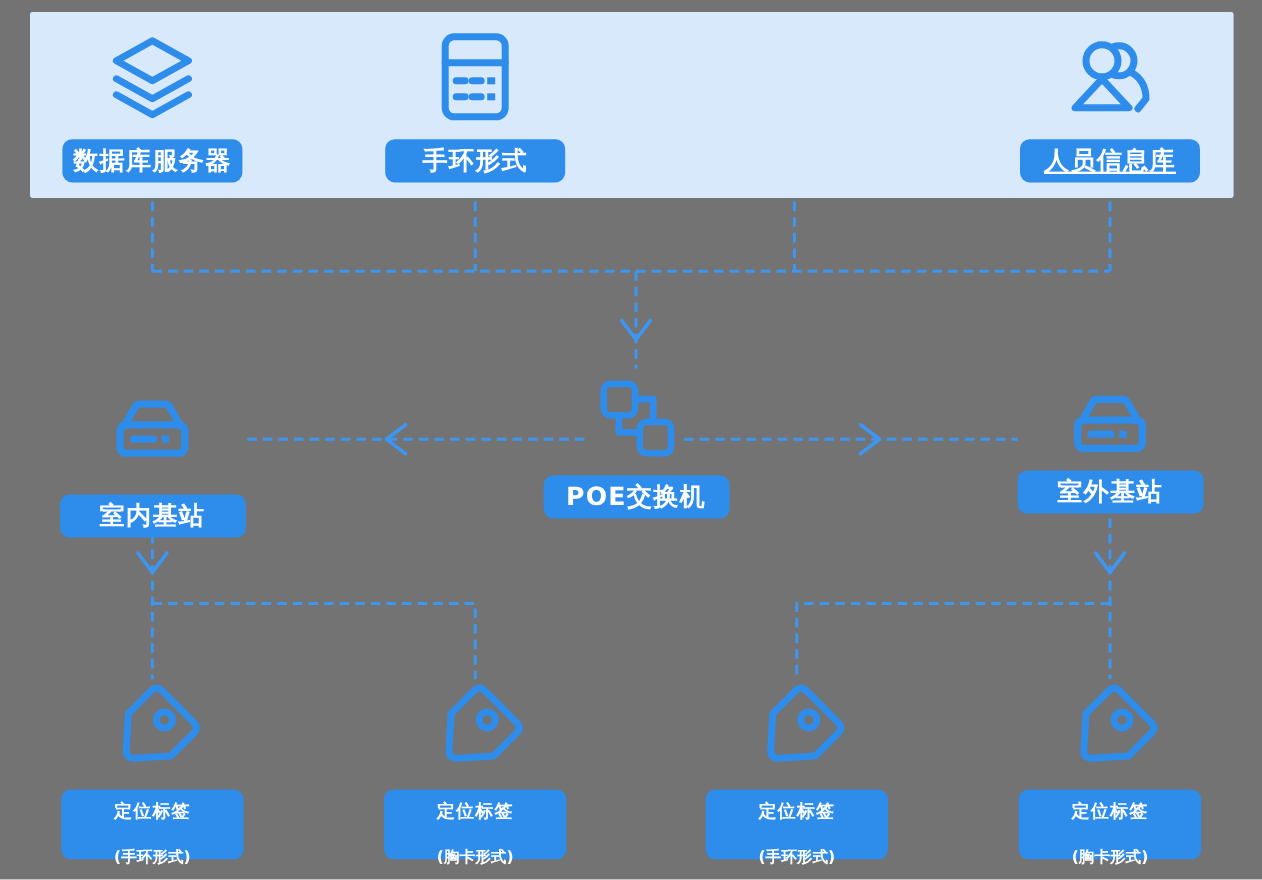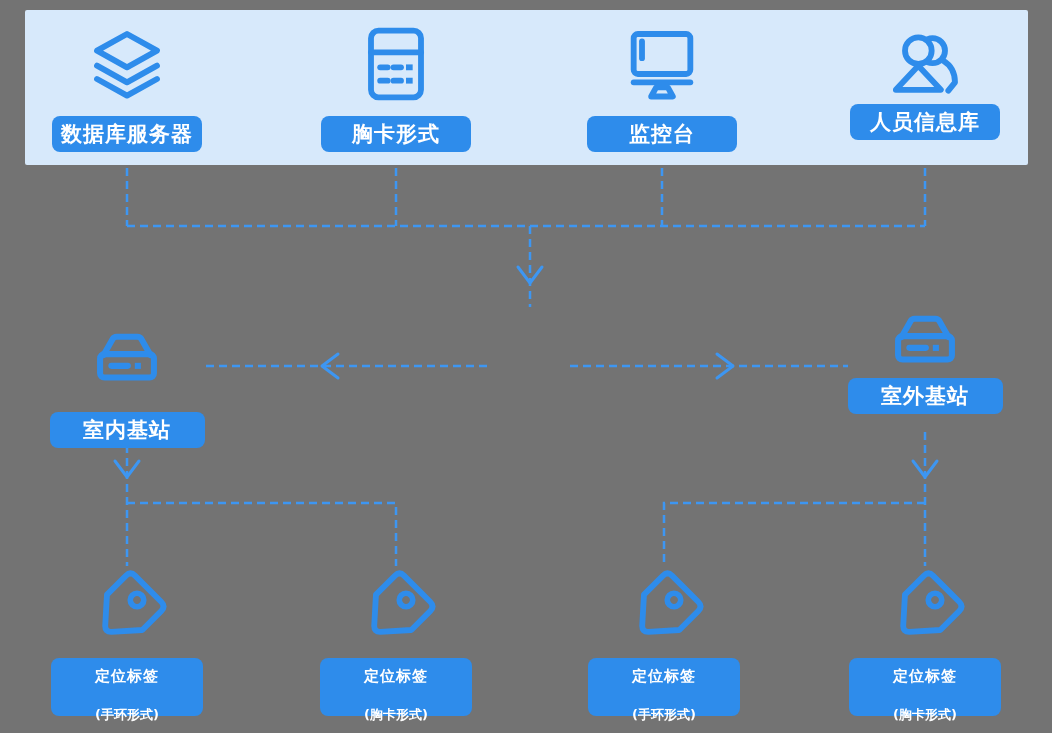--- a/index.html
+++ b/index.html
@@ -72,55 +72,55 @@
     <svg class="glyph" width="80" height="80" viewBox="0 0 96 96">
       <rect class="ic" x="18" y="8" width="60" height="80" rx="9"></rect>
       <line class="ic" x1="18" y1="34" x2="78" y2="34"></line>
       <line class="ic" x1="29" y1="52" x2="38" y2="52"></line>
       <line class="ic" x1="45" y1="52" x2="54" y2="52"></line>
       <rect class="ic-fill" x="60" y="48.5" width="8" height="7"></rect>
       <line class="ic" x1="29" y1="68" x2="38" y2="68"></line>
       <line class="ic" x1="45" y1="68" x2="54" y2="68"></line>
       <rect class="ic-fill" x="60" y="64.5" width="8" height="7"></rect>
     </svg>
-    <div class="chip single" style="margin-top:12px;">胸卡形式</div>
+    <div class="chip single" style="margin-top:12px;">手环形式</div>
   </div>
 
-  <div class="node" style="left:587px; top:24px; width:150px;">
-    <svg class="glyph" width="80" height="80" viewBox="0 0 96 96">
-      <rect class="ic" x="14" y="12" width="68" height="48" rx="5" stroke-width="6.5"></rect>
-      <line class="ic" x1="24" y1="21" x2="24" y2="41" stroke-width="6"></line>
-      <line class="ic" x1="14" y1="70" x2="82" y2="70" stroke-width="6.5"></line>
-      <path class="ic" d="M41 76 H55 L61 87 H35 Z" stroke-width="6"></path>
-    </svg>
-    <div class="chip single" style="margin-top:12px;">监控台</div>
-  </div>
 
   <div class="node" style="left:850px; top:24px; width:150px;">
     <svg class="glyph" width="80" height="80" viewBox="0 0 96 96">
       <circle class="ic" cx="57" cy="32" r="15" stroke-width="6.5"></circle>
       <path class="ic" d="M70 44 C80 50 84 60 84 70 L76 80" stroke-width="6.5"></path>
       <path class="ic-mask" d="M13 79 L40 50 L67 79 Z" stroke-width="6.5"></path>
       <circle class="ic-mask" cx="40" cy="32" r="16" stroke-width="6.5"></circle>
     </svg>
-    <div class="chip single" style="">人员信息库</div>
+    <div class="chip single" style="margin-top:12px;text-decoration:underline;">人员信息库</div>
   </div>
 
   <div class="node" style="left:49px; top:322px; width:156px;">
     <svg class="glyph" width="84" height="66" viewBox="0 0 96 76">
       <path class="ic" d="M21 38 L31.5 19.5 Q33 17 36 17 L60 17 Q63 17 64.5 19.5 L75 38" stroke-width="6.5"></path>
       <rect class="ic" x="17" y="37" width="62" height="27" rx="5" stroke-width="6.5"></rect>
       <line class="ic" x1="30" y1="50.5" x2="49" y2="50.5" stroke-width="6.5"></line>
       <rect class="ic-fill" x="57" y="47" width="7" height="7"></rect>
     </svg>
     <div class="chip single wide" style="margin-top:24px;">室内基站</div>
   </div>
 
+  <div class="node" style="left:452px; top:312px; width:156px;">
+    <svg class="glyph" width="76" height="76" viewBox="0 0 96 96">
+      <rect class="ic" x="14" y="10" width="33" height="33" rx="7"></rect>
+      <rect class="ic" x="52" y="50" width="33" height="33" rx="7"></rect>
+      <path class="ic" d="M30 43 V61 H48"></path>
+      <path class="ic" d="M47 26 H66 V46"></path>
+    </svg>
+    <div class="chip single wide" style="margin-top:8px;">POE交换机</div>
+  </div>
 
-  <div class="node" style="left:847px; top:304px; width:156px;">
+  <div class="node" style="left:847px; top:318px; width:156px;">
     <svg class="glyph" width="84" height="66" viewBox="0 0 96 76">
       <path class="ic" d="M21 38 L31.5 19.5 Q33 17 36 17 L60 17 Q63 17 64.5 19.5 L75 38" stroke-width="6.5"></path>
       <rect class="ic" x="17" y="37" width="62" height="27" rx="5" stroke-width="6.5"></rect>
       <line class="ic" x1="30" y1="50.5" x2="49" y2="50.5" stroke-width="6.5"></line>
       <rect class="ic-fill" x="57" y="47" width="7" height="7"></rect>
     </svg>
     <div class="chip single wide" style="margin-top:8px;">室外基站</div>
   </div>
 
   <div class="node" style="left:51px; top:570px; width:152px;">

